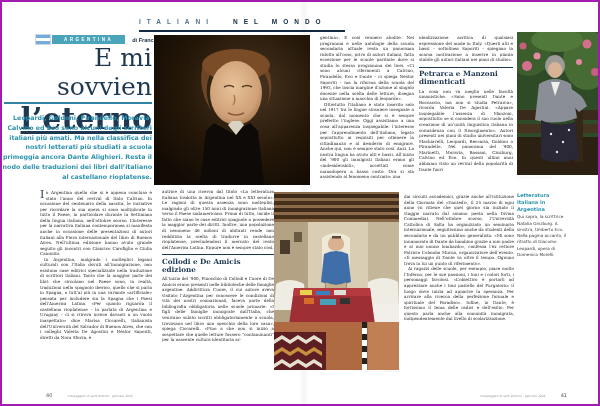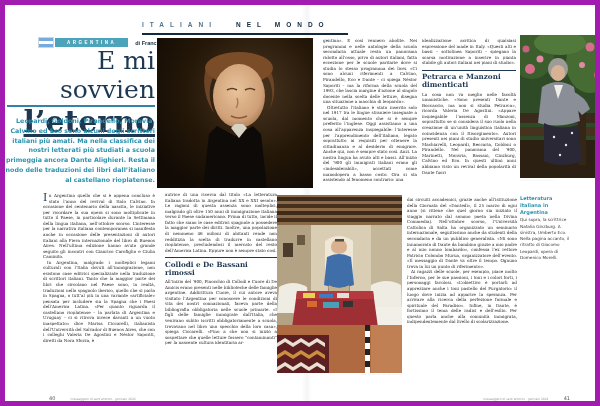--- a/index.html
+++ b/index.html
@@ -1,17 +1,17 @@
 <!DOCTYPE html>
 <html><head>
 <meta charset="utf-8">
 <style>
   html,body{margin:0;padding:0;background:#fff;}
   .spread{position:relative;width:600px;height:406px;background:#ffffff;overflow:hidden;
-          font-family:"DejaVu Serif",serif;border:5px solid #a21caf;box-sizing:border-box;}
+          font-family:"DejaVu Serif",serif;border:2px solid #a21caf;box-sizing:border-box;}
   .abs{position:absolute;}
 
   
   .sec-left{font:600 6.5px "Liberation Sans",sans-serif;letter-spacing:6px;color:#53748a;}
   .sec-right{font:700 6.5px "Liberation Sans",sans-serif;letter-spacing:6px;color:#0f2940;}
   .sec-rule{height:2px;background:#13293e;}
 
   
   .flag{width:14px;height:9px;display:inline-block;vertical-align:middle;
         background:linear-gradient(#74acdf 33%,#ffffff 33%,#ffffff 66%,#74acdf 66%);border:0.5px solid #cdd6dd;}
@@ -102,21 +102,21 @@
   <div class="abs body-text" style="left:38px;top:188px;width:112px;height:176px;">
     <p class="first"><span class="dropcap">I</span><span>n Argentina quello che si è appena concluso è stato l’anno del revival di Italo Calvino. In occasione del centenario della nascita, le iniziative per ricordare la sua opera si sono moltiplicate in tutto il Paese, in particolare durante la Settimana della lingua italiana, nell’ottobre scorso. L’interesse per la narrativa italiana contemporanea si manifesta anche in occasione delle presentazioni di autori italiani alla Fiera internazionale del libro di Buenos Aires. Nell’ultima edizione hanno avuto grande seguito gli incontri con Gianrico Carofiglio e Giulia Caminito.</span></p>
     <p>In Argentina, malgrado i molteplici legami culturali con l’Italia dovuti all’immigrazione, non esistono case editrici specializzate nella traduzione di scrittori italiani. Tanto che la maggior parte dei libri che circolano nel Paese sono, in realtà, traduzioni nello spagnolo iberico, quello che si parla in Spagna, o tutt’al più in una variante «artificiale» pensata per includere sia la Spagna che i Paesi dell’America Latina. «Per quanto riguarda il castellano rioplatense – la parlata di Argentina e Uruguay – ci si ritrova invece davanti a un vuoto inaspettato» dice Marisa Ciccarelli, italianista dell’Università del Salvador di Buenos Aires, che con i colleghi Valeria De Agostini e Néstor Saporiti, diretti da Nora Sforza, è</p>
   </div>
 
   <div class="abs" style="left:160px;top:187px;width:112px;height:177px;overflow:hidden;">
     <div class="body-text" style="width:112px;">
       <p class="first">autrice di una ricerca dal titolo «La letteratura italiana tradotta in Argentina nel XX e XXI secolo». Le ragioni di questa assenza sono molteplici, malgrado gli oltre 150 anni di immigrazione italiana verso il Paese sudamericano. Prima di tutto, incide il fatto che siano le case editrici spagnole a possedere la maggior parte dei diritti. Inoltre, una popolazione di nemmeno 46 milioni di abitanti rende non redditizia la scelta di tradurre in castellano rioplatense, precludendosi il mercato del resto dell’America Latina. Eppure non è sempre stato così.</p>
     </div>
     <div class="col-head-rule" style="margin-top:4px;"></div>
-    <div class="col-heading">Collodi e De Bassani rimossi</div>
+    <div class="col-heading">Collodi e De Amicis edizione</div>
     <div class="body-text" style="width:112px;">
       <p class="first">All’inizio del ’900, Pinocchio di Collodi e Cuore di De Amicis erano presenti nelle biblioteche delle famiglie argentine. Addirittura Cuore, il cui autore aveva visitato l’Argentina per conoscere le condizioni di vita dei nostri connazionali, faceva parte della bibliografia obbligatoria nelle scuole primarie. «I figli delle famiglie immigrate dall’Italia, che venivano subito iscritti obbligatoriamente a scuola, trovavano nel libro uno specchio della loro casa», spiega Ciccarelli. «Fino a che non si iniziò a sospettare che quelle letture fossero “contaminanti” per la nascente cultura identitaria ar-</p>
     </div>
   </div>
 
   <div class="abs" style="left:44px;top:380px;">
     <span class="folio-num">40</span>
     <span class="folio-text" style="margin-left:10px;">messaggero di sant’antonio · gennaio 2024</span>
   </div>
 

